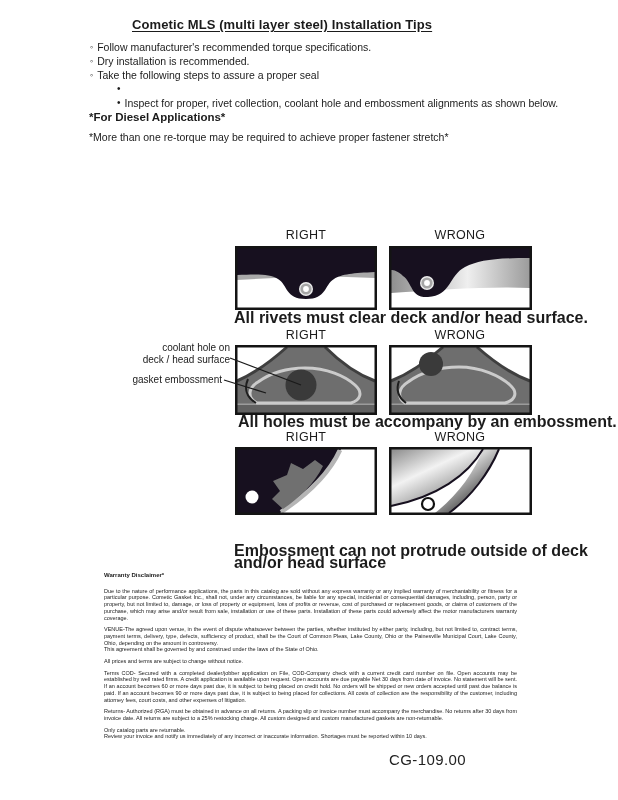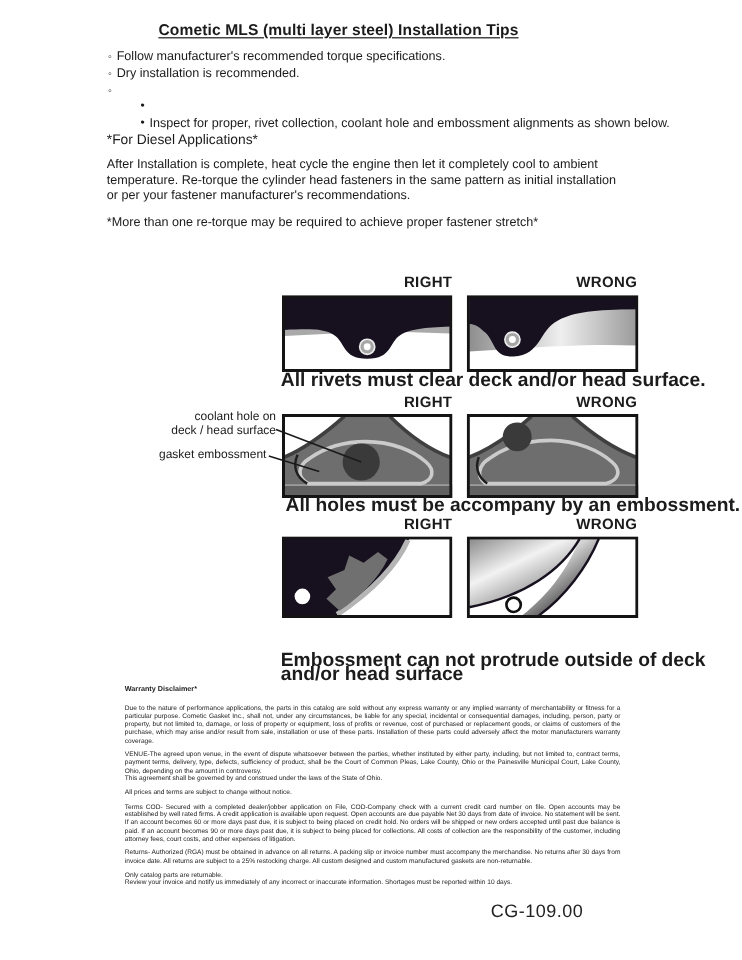--- a/index.html
+++ b/index.html
@@ -14,66 +14,64 @@
     text-decoration:underline;text-underline-offset:2px;letter-spacing:0.1px;margin-left:32px;
   }
 
   .tips{left:90px;top:40px;font-size:10.5px;}
   .tip{display:flex;gap:4px;line-height:14px;}
   .tip .marker{font-size:9px;line-height:14px;}
   .tip.sub{padding-left:27px;}
   .tip.sub .marker{font-size:10px;}
 
   .diesel{left:89px;top:111px;width:432px;font-size:10.5px;}
-  .diesel h2{margin:0 0 8px 0;font-size:11.5px;font-weight:normal;}
+  .diesel h2{margin:0 0 8px 0;font-size:11.5px;font-weight:bold;}
   .diesel p{margin:0 0 9px 0;line-height:13px;white-space:pre-line;}
 
-  .figlabel{width:142px;text-align:right;font-weight:bold;font-size:12.5px;letter-spacing:0.3px;}
+  .figlabel{width:142px;text-align:center;font-weight:normal;font-size:12.5px;letter-spacing:0.3px;}
   .figcaption{font-weight:bold;font-size:16px;line-height:12px;white-space:pre-line;}
   .figbox{line-height:0;}
 
   .callout{font-size:10px;line-height:11.5px;text-align:right;white-space:pre-line;}
 
   .disclaimer{left:104px;top:572px;width:413px;font-size:5.5px;line-height:6.7px;text-align:justify;}
   .disclaimer h3{margin:0 0 9px 0;font-size:6px;font-weight:bold;text-align:left;}
   .disclaimer p{margin:0 0 5px 0;white-space:pre-line;}
 
-  .pagecode{left:389px;top:751px;font-size:15px;letter-spacing:0.4px;color:#222;margin-left:20px;}
+  .pagecode{left:389px;top:751px;font-size:15px;letter-spacing:0.4px;color:#222;}
 </style>
 </head>
 <body>
 
 <div class="abs title">Cometic MLS (multi layer steel) Installation Tips</div>
 
 <div class="abs tips">
   <div class="tip">
     <span class="marker">◦</span>
     <span>Follow manufacturer's recommended torque specifications.</span>
   </div>
   <div class="tip">
     <span class="marker">◦</span>
     <span>Dry installation is recommended.</span>
   </div>
   <div class="tip">
     <span class="marker">◦</span>
+    <span>Take the following steps to assure a proper seal</span>
   </div>
   <div class="tip sub">
     <span class="marker">•</span>
   </div>
   <div class="tip sub">
     <span class="marker">•</span>
     <span>Inspect for proper, rivet collection, coolant hole and embossment alignments as shown below.</span>
   </div>
 </div>
 
 <div class="abs diesel">
   <h2>*For Diesel Applications*</h2>
-  <p>After Installation is complete, heat cycle the engine then let it completely cool to ambient
-temperature. Re-torque the cylinder head fasteners in the same pattern as initial installation
-or per your fastener manufacturer's recommendations.</p>
   <p>*More than one re-torque may be required to achieve proper fastener stretch*</p>
 </div>
 
 <div class="abs figlabel" style="left:235px;top:228px;">RIGHT</div>
 <div class="abs figlabel" style="left:389px;top:228px;">WRONG</div>
 
 <div class="abs figbox" style="left:235px;top:246px;">
   <svg width="142" height="64" viewBox="0 0 142 64">
     <rect width="142" height="64" fill="#ffffff"></rect>
     <path d="M2,26 L60,31 L2,34 Z" fill="#a9a9a9"></path>

